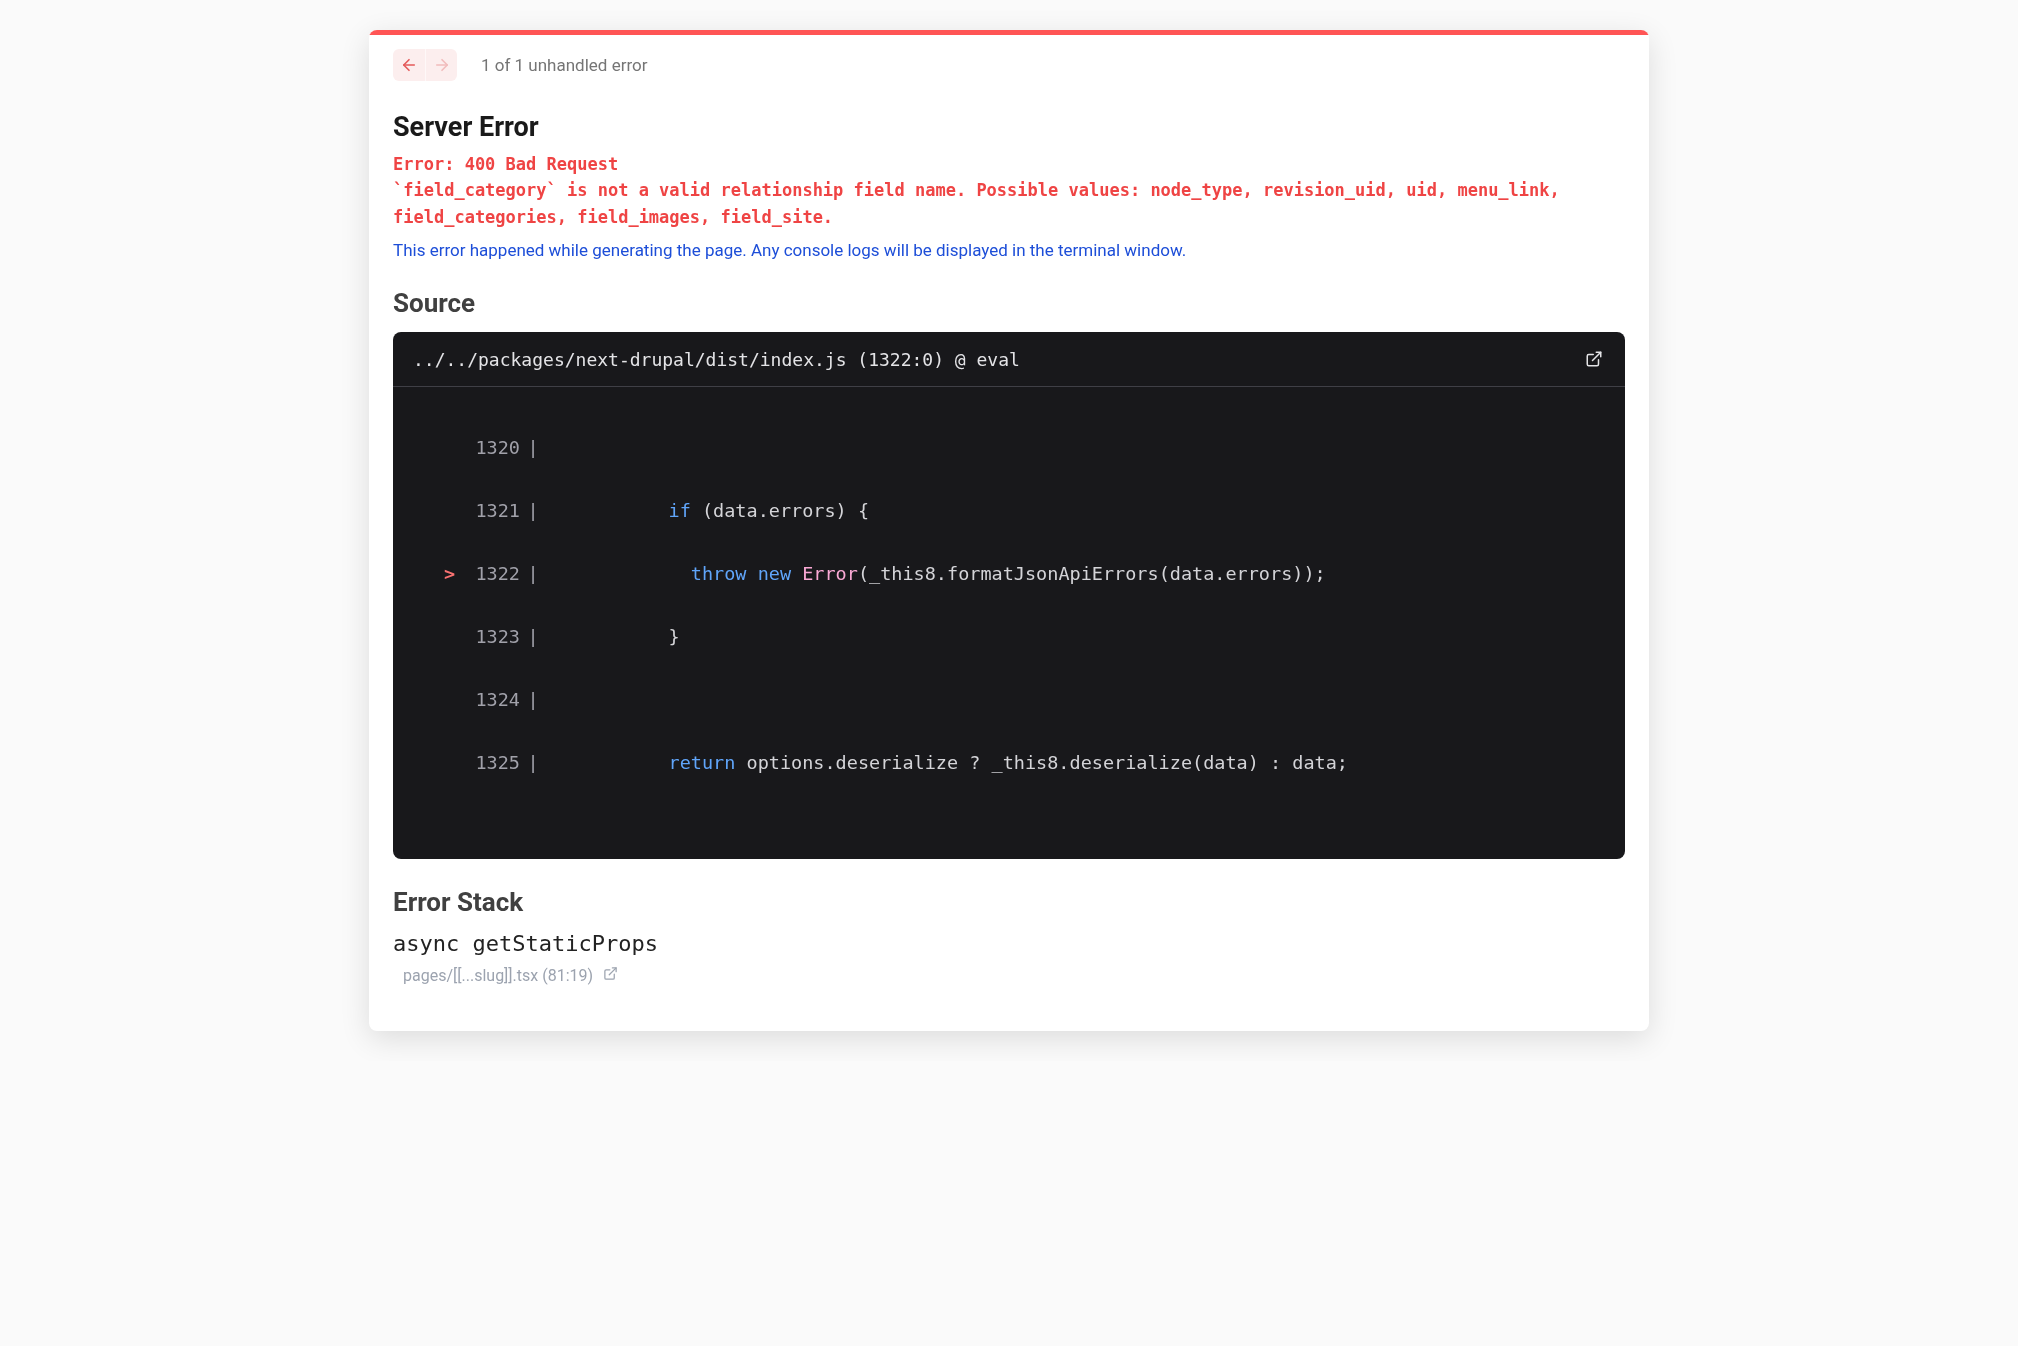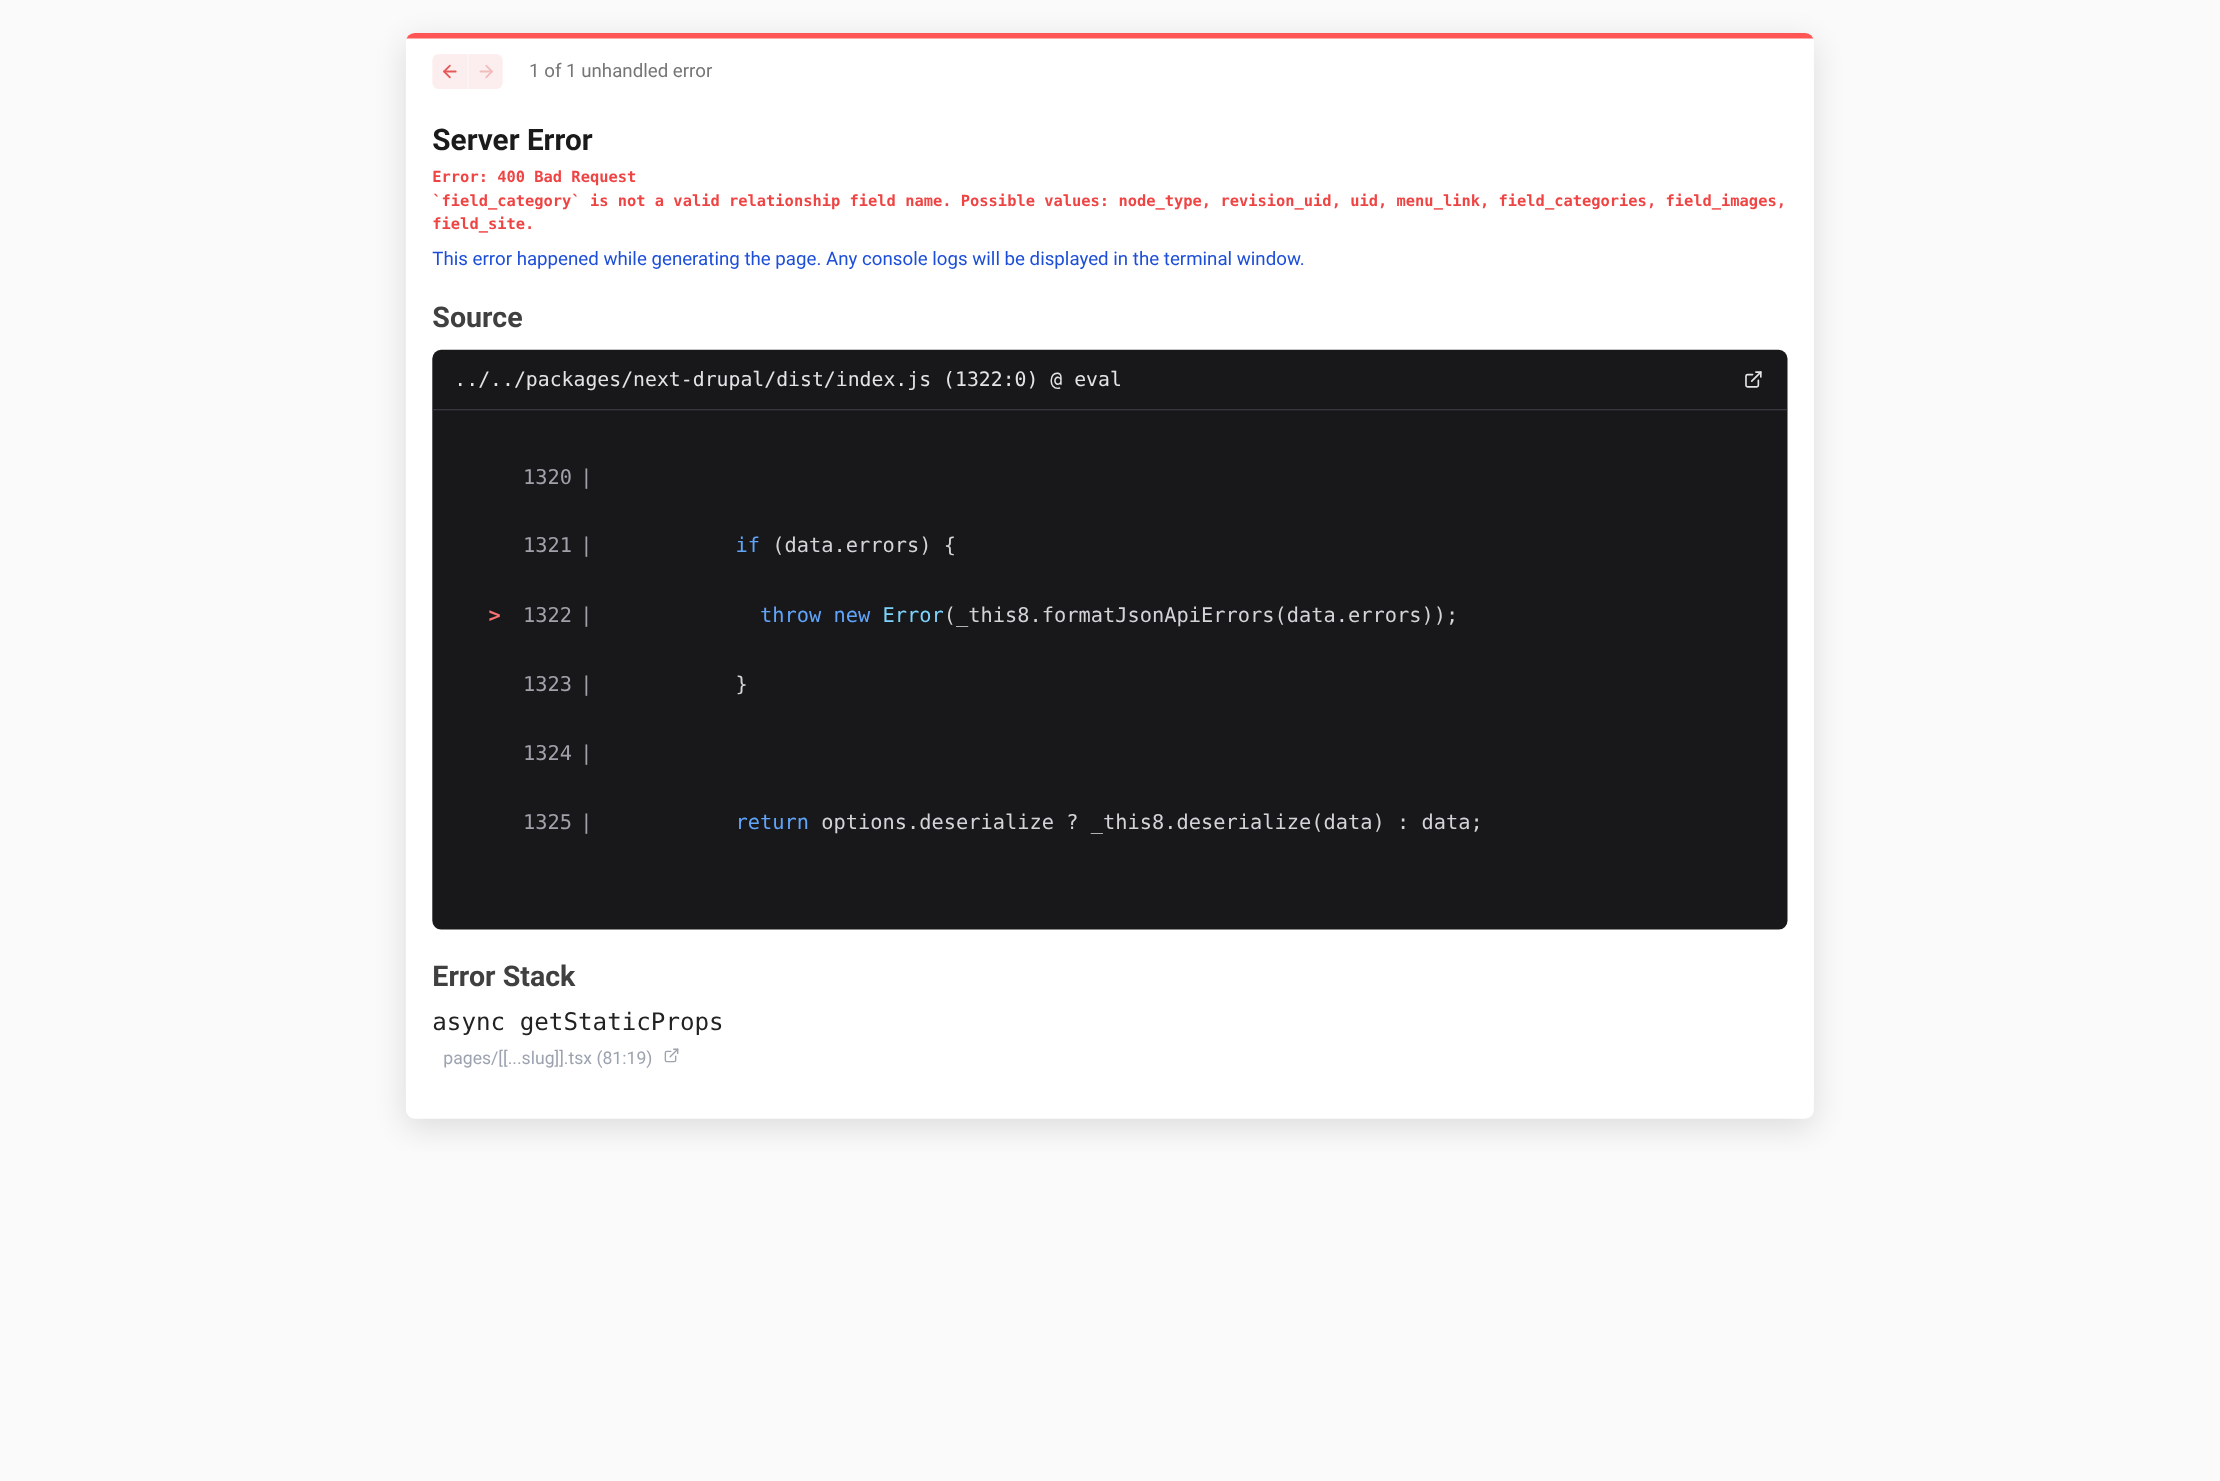--- a/index.html
+++ b/index.html
@@ -55,21 +55,21 @@
   }
   h1.server-error {
     font-size: 27px;
     font-weight: 700;
     color: #1a1a1a;
     margin: 14px 0 8px 0;
   }
   .error-message {
     font-family: ui-monospace, SFMono-Regular, Menlo, Monaco, Consolas, monospace;
     color: #ef4444;
-    font-size: 14px;
+    font-size: 17px;
     font-weight: 700;
     line-height: 1.55;
     margin: 0 0 10px 0;
     white-space: pre-wrap;
   }
   .error-desc {
     color: #1d4ed8;
     font-size: 17px;
     margin: 0 0 0 0;
   }
@@ -110,21 +110,21 @@
     white-space: pre;
     overflow-x: auto;
     margin-left: 31px;
   }
   .code-row { display: flex; }
   .gutter-mark { width: 22px; color: #f87171; font-weight: 700; }
   .gutter-ln { width: 54px; text-align: right; color: #a1a1aa; }
   .gutter-pipe { width: 26px; text-align: center; color: #a1a1aa; }
   .code-text { flex: 1; }
   .tok-kw { color: #60a5fa; }
-  .tok-err { color: #7dd3fc; }
+  .tok-err { color: #f9a8d4; }
   .stack-fn {
     font-family: ui-monospace, SFMono-Regular, Menlo, Monaco, Consolas, monospace;
     font-size: 22px;
     color: #222;
     margin: 0 0 10px 0;
   }
   .stack-loc {
     color: #9ca3af;
     font-size: 16px;
     margin: 0 0 26px 0;

